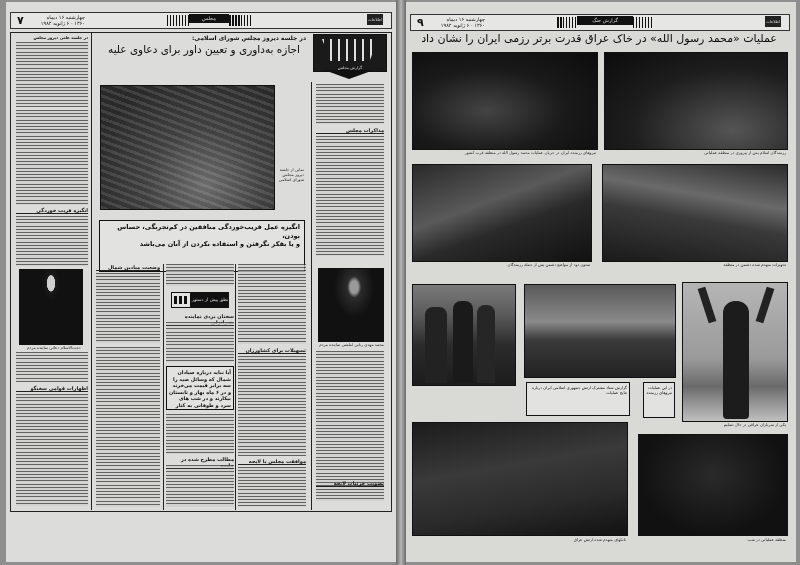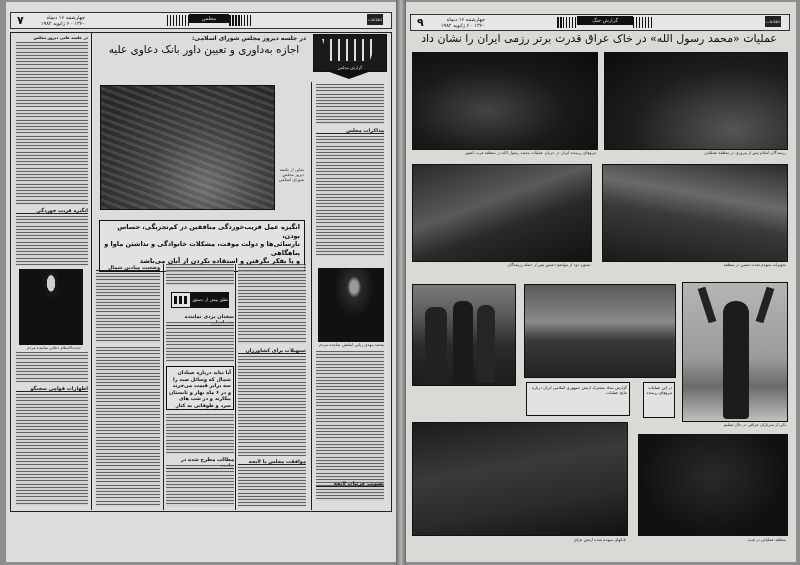--- a/index.html
+++ b/index.html
@@ -51,42 +51,41 @@
   <div class="subhead" style="left:10px;top:205px;width:72px;">انگیزه فریب خوردگی</div>
   <div class="text-block" style="left:10px;top:214px;width:72px;height:50px;"></div>
   <div class="photo" style="left:13px;top:267px;width:62px;height:74px;background:radial-gradient(ellipse at 50% 18%,#cfcfcf 0 9%,#1a1a1a 10%,#111 20%),linear-gradient(180deg,#121212 0%,#181818 30%,#bdbdbd 34%,#8a8a8a 60%,#242424 100%);"></div>
   <div class="caption" style="left:13px;top:343px;width:62px;">حجت‌الاسلام دعائی نماینده مردم</div>
   <div class="text-block" style="left:10px;top:350px;width:72px;height:30px;"></div>
   <div class="subhead" style="left:10px;top:383px;width:72px;">اظهارات قوامی سخنگو</div>
   <div class="text-block" style="left:10px;top:392px;width:72px;height:112px;"></div>
   <div class="rule" style="left:85px;top:30px;width:1px;height:478px;"></div>
 
   <div class="kicker" style="left:150px;top:32px;width:150px;">در جلسه دیروز مجلس شورای اسلامی:</div>
-  <div class="headline" style="left:95px;top:41px;width:206px;font-size:10.5px;">اجازه به‌داوری و تعیین داور بانک دعاوی علیه</div>
+  <div class="headline" style="left:95px;top:41px;width:206px;font-size:10.5px;">اجازه به‌داوری و تعیین داور برای دعاوی علیه</div>
 
   <div class="photo" style="left:94px;top:83px;width:173px;height:123px;background:radial-gradient(ellipse at 60% 80%,#5a5a5a 0,#2a2a2a 40%,#111 80%),repeating-linear-gradient(20deg,#333 0 3px,#1a1a1a 3px 7px);background-blend-mode:screen;"></div>
   <div class="caption" style="left:270px;top:165px;width:28px;font-size:4px;">نمایی از جلسه دیروز مجلس شورای اسلامی</div>
 
   <div class="photo" style="left:307px;top:32px;width:72px;height:36px;background:#1a1a1a;">
     <div style="position:absolute;left:8px;top:4px;width:56px;height:22px;background:repeating-linear-gradient(90deg,#ddd 0 2px,#1a1a1a 2px 8px);clip-path:polygon(0 0,100% 0,85% 100%,15% 100%);"></div>
     <div style="position:absolute;left:0;bottom:1px;width:72px;text-align:center;color:#ddd;font-size:4px;">گزارش مجلس</div>
   </div>
   <div style="position:absolute;left:318px;top:68px;width:0;height:0;border-left:25px solid transparent;border-right:25px solid transparent;border-top:9px solid #111;"></div>
 
   <div class="text-block" style="left:310px;top:82px;width:68px;height:40px;"></div>
   <div class="subhead" style="left:310px;top:125px;width:68px;">مذاکرات مجلس</div>
   <div class="text-block" style="left:310px;top:134px;width:68px;height:120px;"></div>
   <div class="photo" style="left:312px;top:266px;width:64px;height:72px;background:radial-gradient(ellipse at 55% 25%,#9a9a9a 0 8%,#2b2b2b 14%,#111 40%),#111;"></div>
   <div class="caption" style="left:310px;top:340px;width:68px;">محمد مهدی ربانی املشی نماینده مردم</div>
   <div class="text-block" style="left:310px;top:349px;width:68px;height:150px;"></div>
   <div class="rule" style="left:305px;top:80px;width:1px;height:428px;"></div>
 
   <div class="boxed" style="left:93px;top:218px;width:206px;height:52px;font-size:6.5px;font-weight:bold;line-height:8.5px;padding:2px 4px;box-sizing:border-box;">
     <div>انگیزه‌ عمل فریب‌خوردگی منافقین در کم‌تجربگی، حساس بودن،</div>
-    <div>نارسائی‌ها و دولت موقت، مشکلات خانوادگی و نداشتن ماوا و پناهگاهی</div>
     <div>و یا بفکر نگرفتن و استفاده نکردن از آنان می‌باشد</div>
   </div>
 
   <div class="subhead" style="left:90px;top:262px;width:64px;">وضعیت میادین شمال</div>
   <div class="text-block" style="left:90px;top:271px;width:64px;height:70px;"></div>
   <div class="text-block" style="left:160px;top:262px;width:68px;height:22px;"></div>
   <div class="text-block" style="left:232px;top:262px;width:68px;height:80px;"></div>
 
   <div style="position:absolute;left:165px;top:290px;width:58px;height:16px;background:#111;">
     <div style="position:absolute;left:1px;top:1px;width:18px;height:14px;background:#e2e2e0;">

